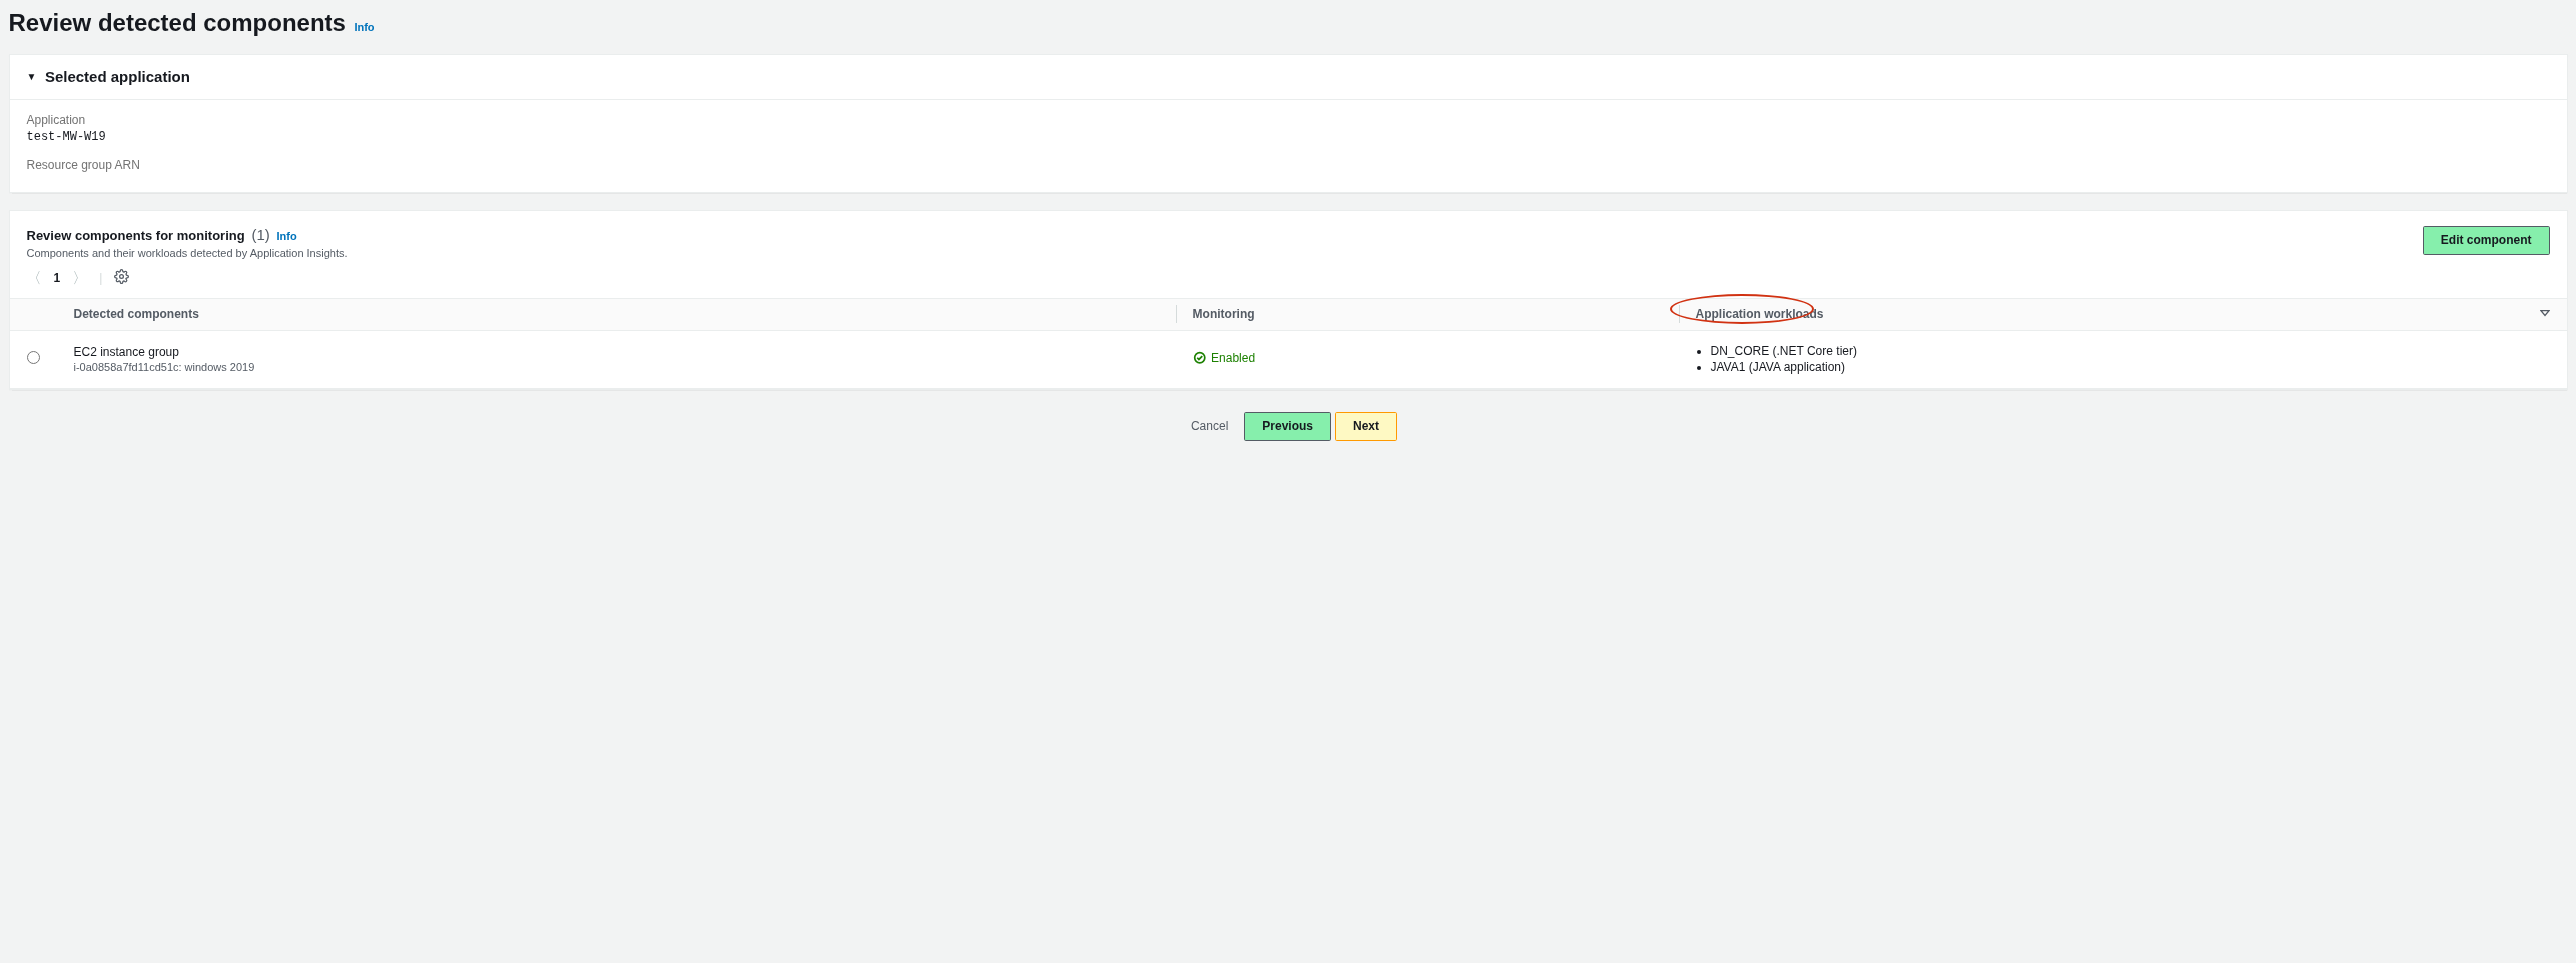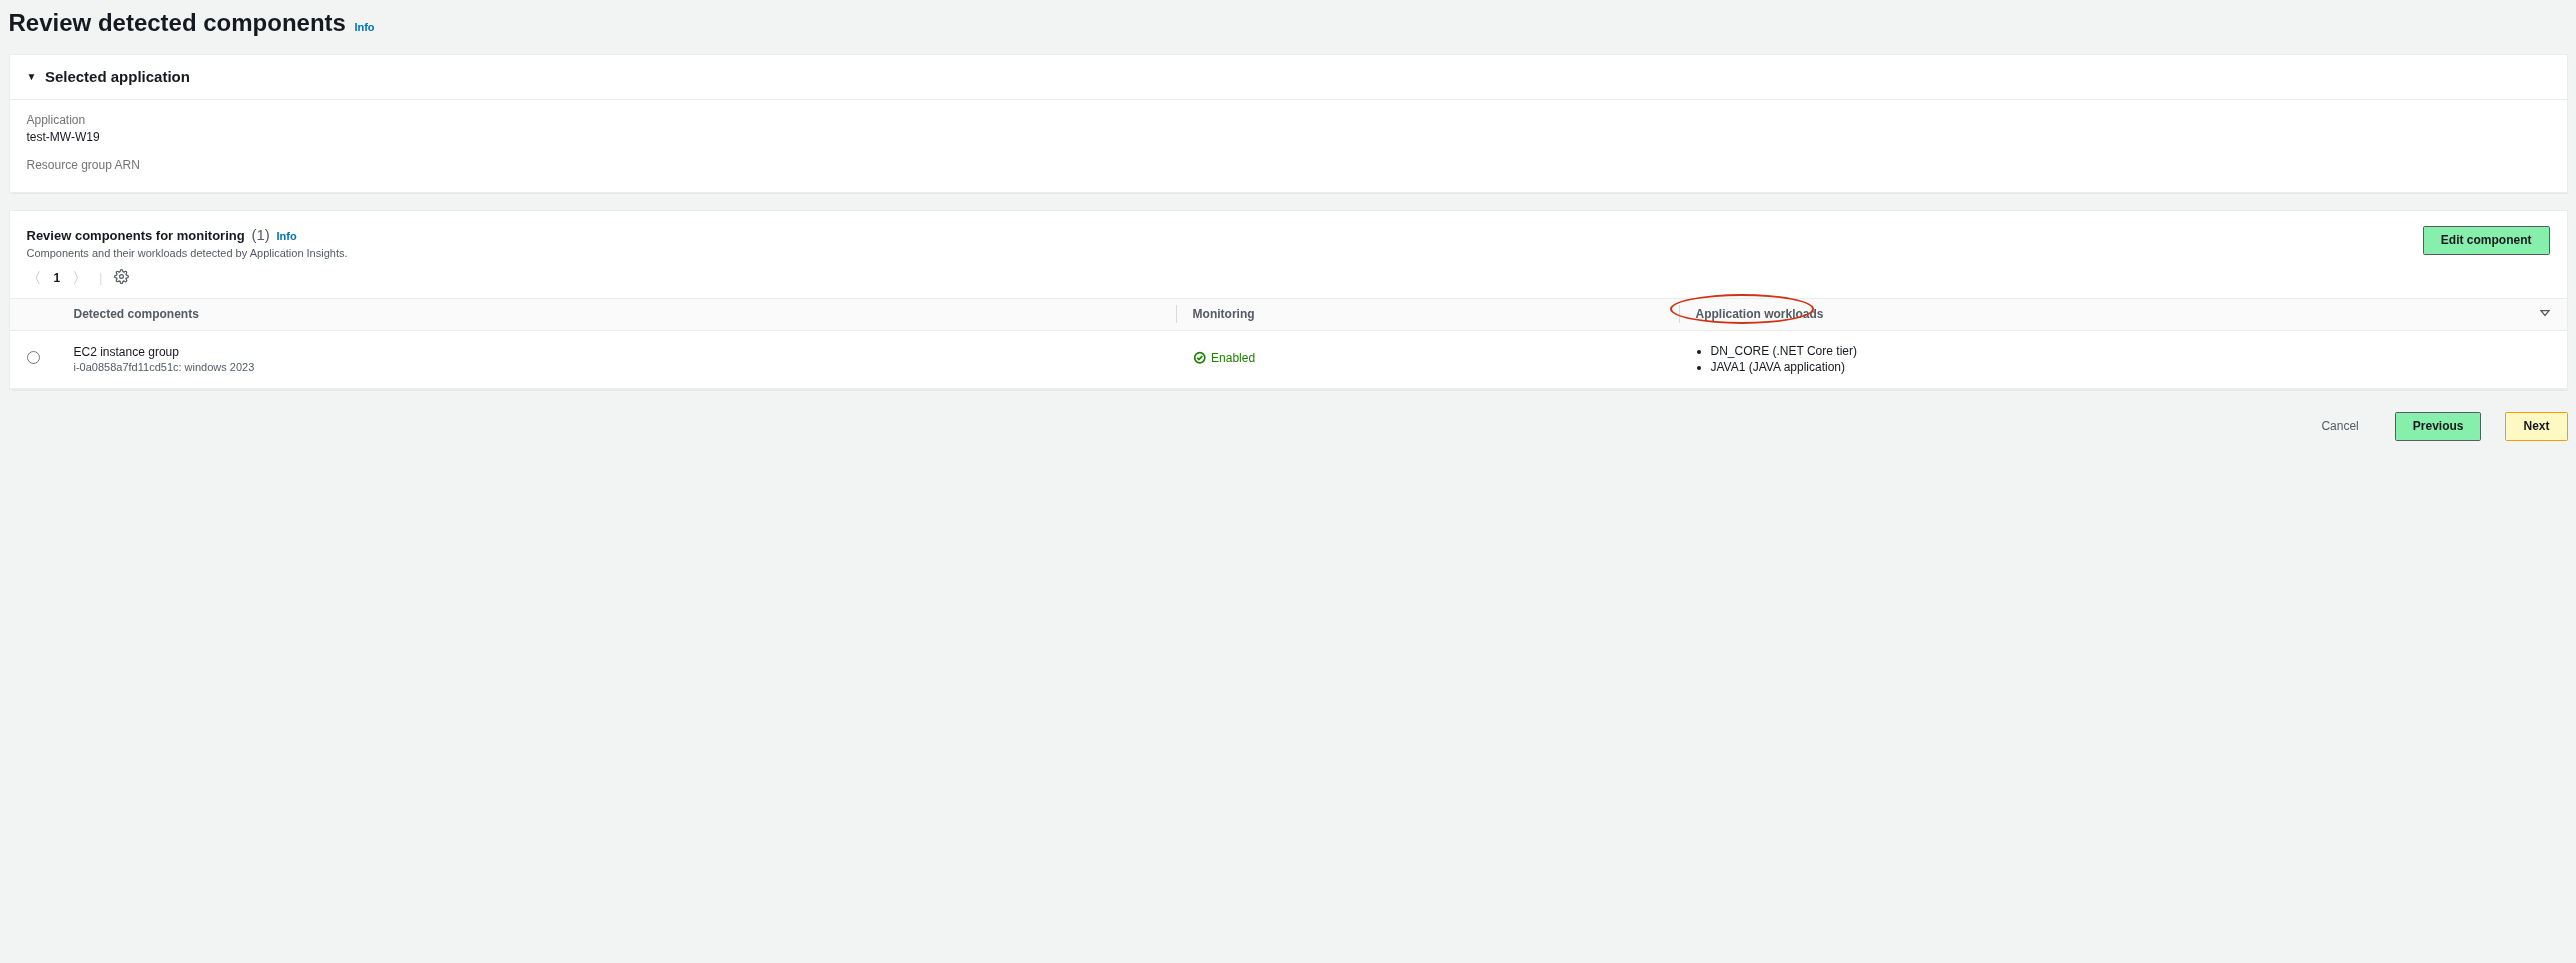--- a/index.html
+++ b/index.html
@@ -53,20 +53,21 @@
   .field { margin-bottom: 13.5px; }
   .field:last-child { margin-bottom: 0; }
   .field-label {
     color: #737373;
     font-size: 12px;
     margin-bottom: 3.4px;
   }
   .field-value {
     color: #16191f;
     font-size: 12px;
+    font-family: Liberation Mono, monospace;
   }
   .section-header {
     display: flex;
     justify-content: space-between;
     align-items: flex-start;
     padding: 15px 17px 10px 17px;
   }
   .section-title-row {
     display: flex;
     align-items: baseline;
@@ -209,22 +210,22 @@
     border-radius: 50%;
     width: 144px;
     height: 30px;
     pointer-events: none;
     top: -5px;
     left: -8.5px;
   }
   .th-rel { position: relative; }
   .footer-actions {
     display: flex;
-    justify-content: flex-end;
-    gap: 24px;
+    justify-content: center;
+    gap: 4px;
     padding: 5px 8.5px 10px 8.5px;
   }
 </style>
 </head>
 <body>
 
 <div class="page-header">
   <h1>Review detected components</h1>
   <span class="info-link">Info</span>
 </div>
@@ -290,21 +291,21 @@
         </th>
       </tr>
     </thead>
     <tbody>
       <tr>
         <td class="radio-cell">
           <input type="radio" style="">
         </td>
         <td>
           <div class="comp-name">EC2 instance group</div>
-          <div class="comp-sub">i-0a0858a7fd11cd51c: windows 2023</div>
+          <div class="comp-sub">i-0a0858a7fd11cd51c: windows 2019</div>
         </td>
         <td>
           <span class="status-enabled">
             <svg width="13.5" height="13.5" viewBox="0 0 16 16" fill="none" stroke="#1d8102" stroke-width="2">
               <circle cx="8" cy="8" r="6"></circle>
               <polyline points="5,8 7,10 11,6"></polyline>
             </svg>
             <span>Enabled</span>
           </span>
         </td>

